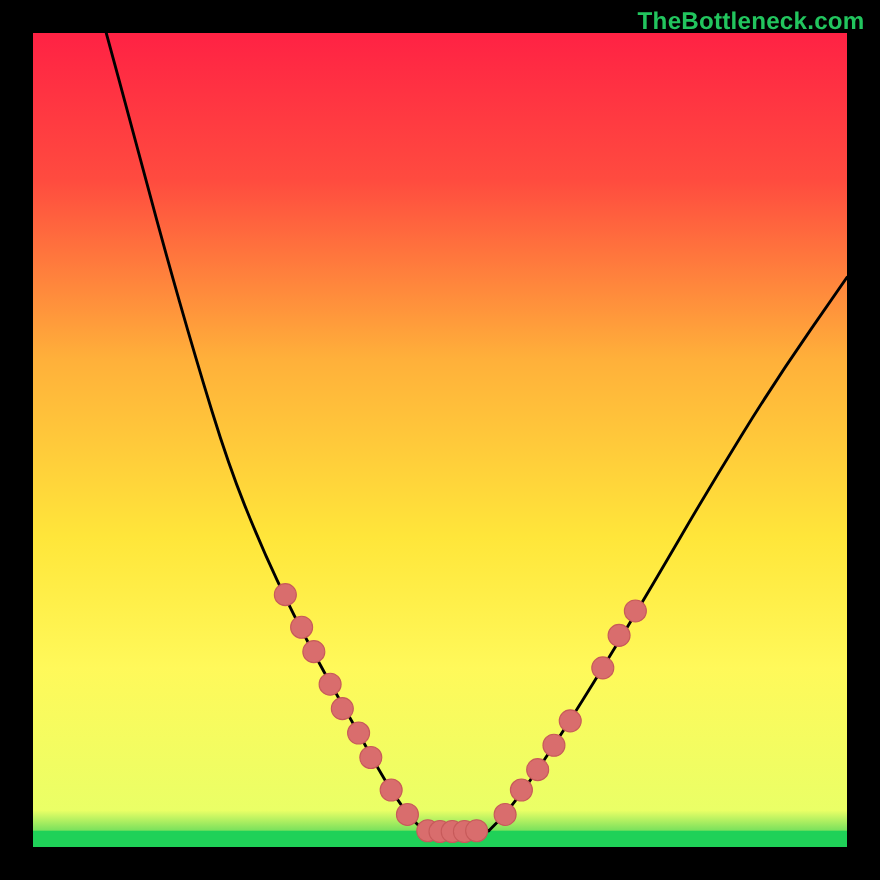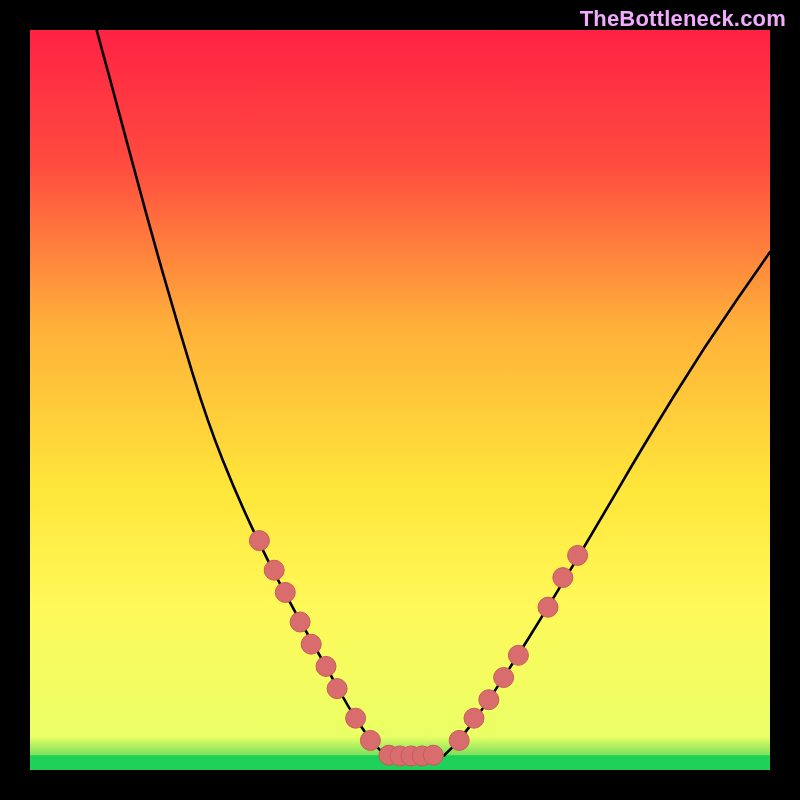--- a/index.html
+++ b/index.html
@@ -16,21 +16,21 @@
     left: 0;
     top: 0;
     width: 800px;
     height: 800px;
     background: #000;
   }
   .watermark {
     position: absolute;
     top: 6px;
     right: 14px;
-    color: #f0abfc;
+    color: #22c55e;
     font-size: 22px;
     font-weight: 600;
     letter-spacing: 0.2px;
   }
   .plot {
     position: absolute;
     left: 30px;
     top: 30px;
     width: 740px;
     height: 740px;

